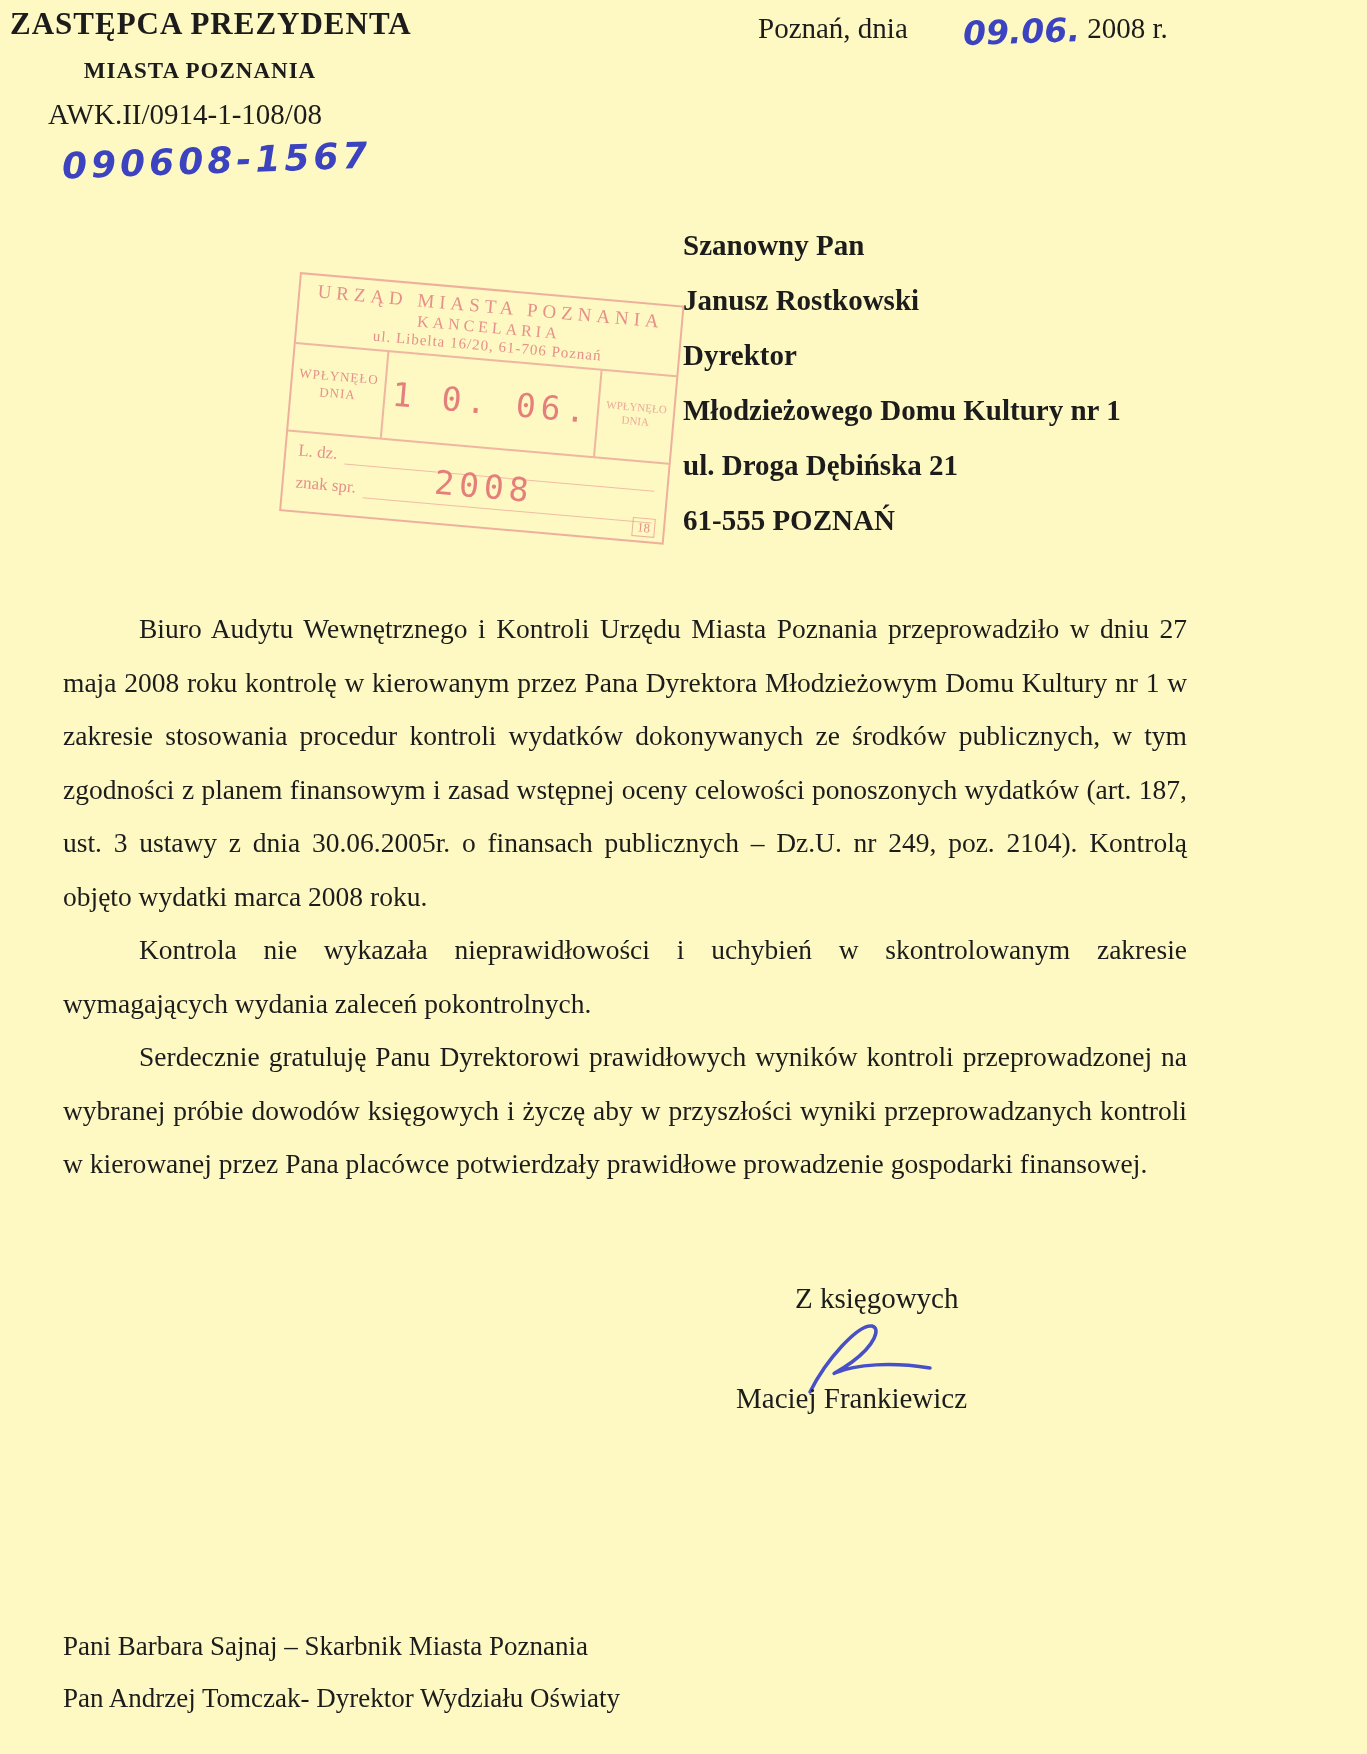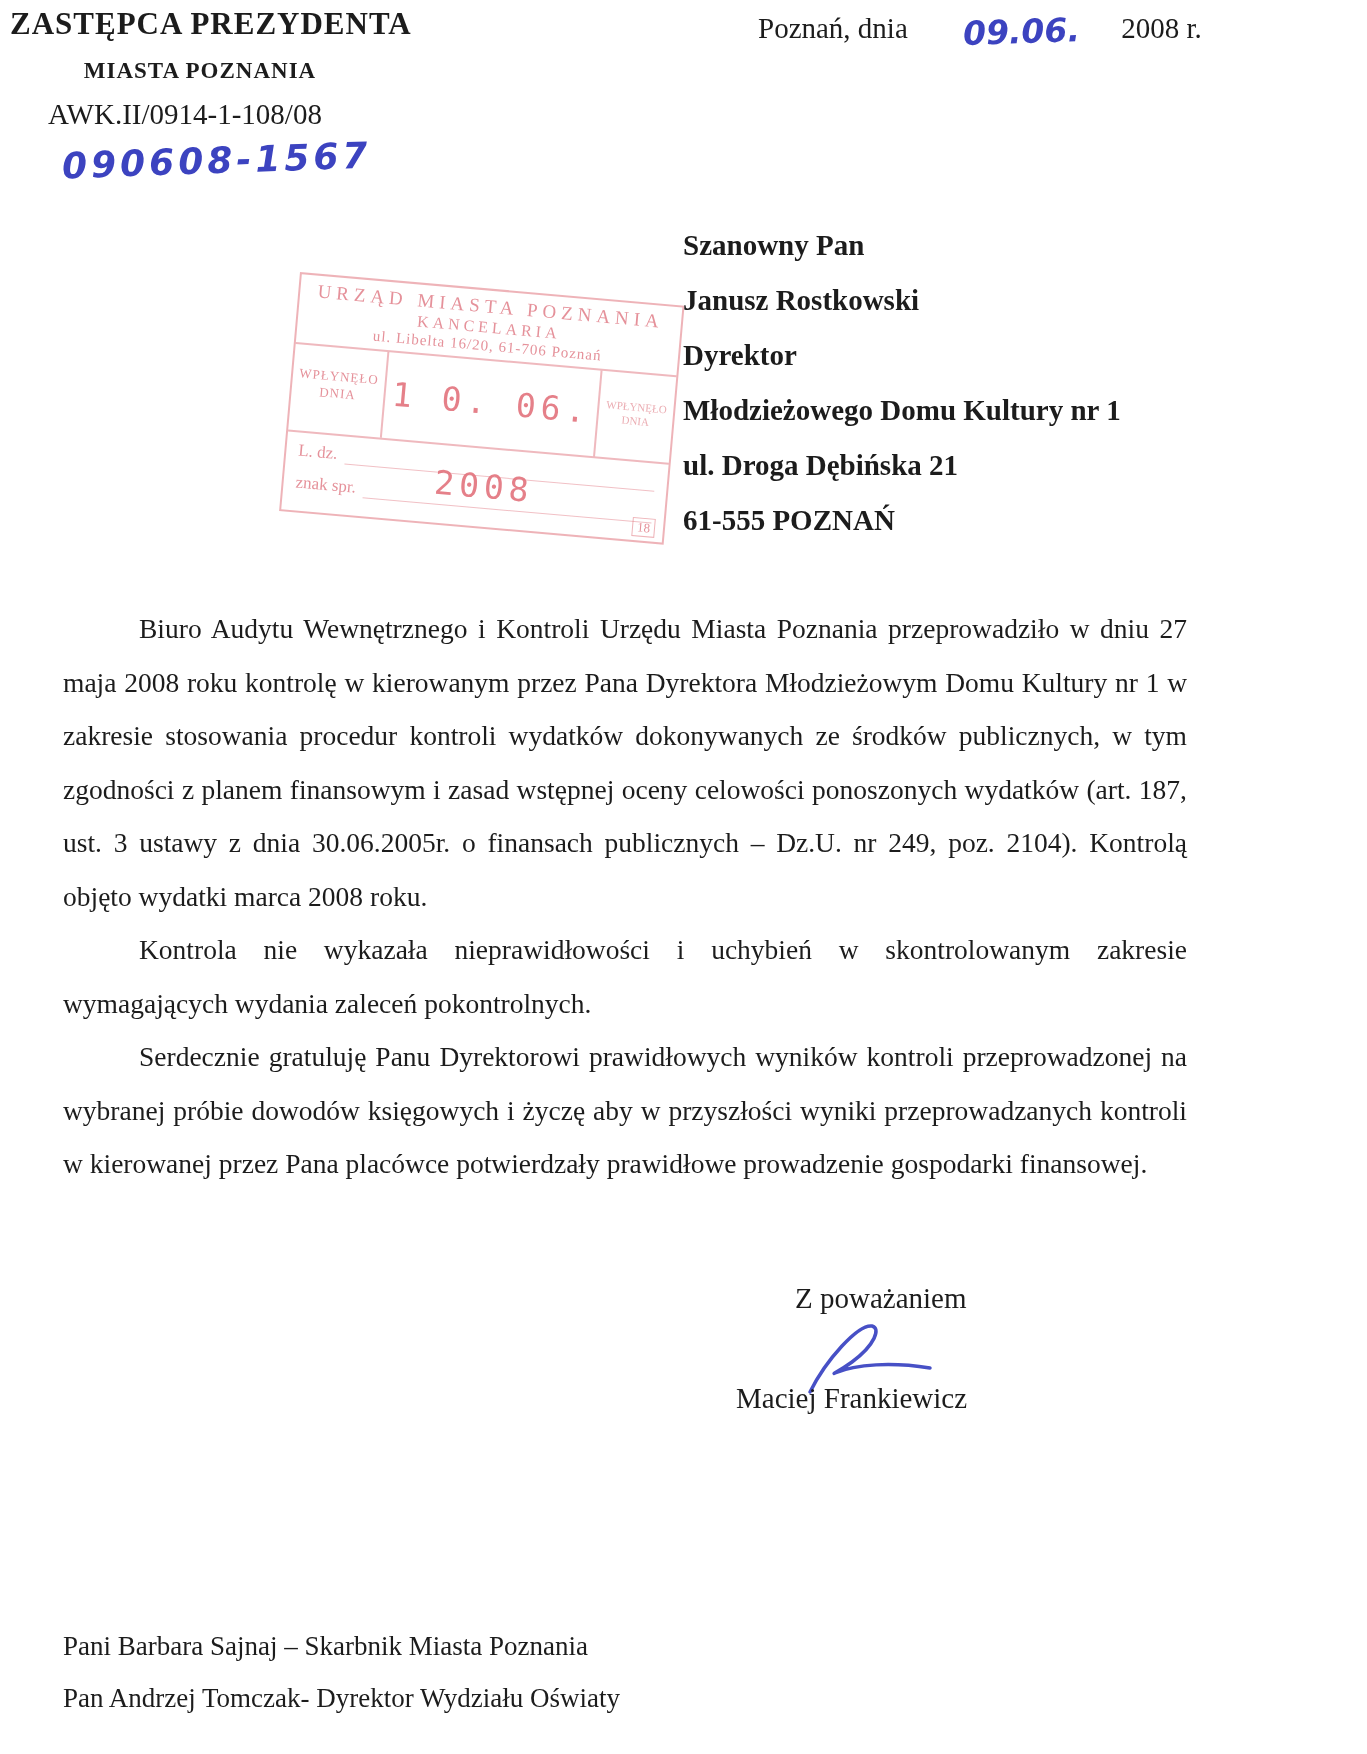--- a/index.html
+++ b/index.html
@@ -1,34 +1,34 @@
 <!DOCTYPE html>
 <html><head>
 <meta charset="utf-8">
 <style>
   html,body { margin:0; padding:0; background:#e8e8e8; }
   .page {
     position:relative; width:1367px; height:1754px; margin:0 auto;
-    background:#ffffff; overflow:hidden;
+    background:#fef9c3; overflow:hidden;
     font-family:"Liberation Serif", serif; color:#1c1c1c;
   }
   
   .hdr-left { position:absolute; left:10px; top:6px; width:420px; }
   .hdr-line1 { font-size:31px; font-weight:bold; letter-spacing:1px; }
   .hdr-line2 { font-size:23px; font-weight:bold; letter-spacing:1px; margin-top:16px; text-align:center; width:380px; }
   .hdr-ref   { font-size:29px; margin-top:14px; padding-left:38px; }
   .hw {
     font-family:"DejaVu Sans", sans-serif; font-style:italic; font-weight:bold;
     color:#3c43c0;
   }
   .hdr-hw-number { position:absolute; left:62px; top:140px; font-size:36px; letter-spacing:4px; transform:rotate(-2deg); }
   .hdr-right { position:absolute; left:758px; top:12px; width:580px; font-size:29px; }
   .hdr-place { display:inline-block; }
   .hdr-hw-date { display:inline-block; font-size:33px; margin-left:48px; transform:rotate(-2deg); vertical-align:top; }
-  .hdr-year { display:inline-block; margin-left:34px; }
+  .hdr-year { display:inline-block; }
 
   
   .stamp {
     position:absolute; left:300px; top:272px; width:382px; height:236px;
     transform:rotate(5deg); transform-origin:left top;
     border:2px solid rgba(224,116,126,0.55);
     color:rgba(219,103,115,0.72);
     font-family:"Liberation Serif", serif;
   }
   .stamp-head { text-align:center; border-bottom:2px solid rgba(224,116,126,0.5); padding:5px 4px 4px; }
@@ -123,21 +123,21 @@
     <div>ul. Droga Dębińska 21</div>
     <div>61-555 POZNAŃ</div>
   </div>
 
   <div class="body-text">
     <p>Biuro Audytu Wewnętrznego i Kontroli Urzędu Miasta Poznania przeprowadziło w dniu 27 maja 2008 roku kontrolę w kierowanym przez Pana Dyrektora Młodzieżowym Domu Kultury nr 1 w zakresie stosowania procedur kontroli wydatków  dokonywanych ze środków publicznych, w tym zgodności z planem finansowym i zasad wstępnej oceny celowości ponoszonych wydatków (art. 187, ust. 3 ustawy z dnia 30.06.2005r. o finansach publicznych – Dz.U. nr 249, poz. 2104). Kontrolą objęto  wydatki marca  2008 roku.</p>
     <p>Kontrola  nie wykazała nieprawidłowości i uchybień  w skontrolowanym zakresie wymagających wydania zaleceń pokontrolnych.</p>
     <p>Serdecznie  gratuluję  Panu   Dyrektorowi  prawidłowych  wyników  kontroli przeprowadzonej  na wybranej próbie dowodów księgowych i życzę aby w przyszłości wyniki przeprowadzanych kontroli w kierowanej przez Pana placówce  potwierdzały prawidłowe prowadzenie gospodarki finansowej.</p>
   </div>
 
-  <div class="closing-label">Z poważaniem</div>
+  <div class="closing-label">Z księgowych</div>
   <div class="signature">
     <svg width="150" height="80" viewBox="0 0 150 80">
       <path d="M10,74 C26,42 58,6 72,8 C81,10 75,27 52,44 C41,52 31,57 35,55 C56,46 92,44 130,50" fill="none" stroke="#4750c6" stroke-width="3.5" stroke-linecap="round"></path>
     </svg>
   </div>
   <div class="closing-name">Maciej Frankiewicz</div>
 
   <div class="footer">
     <div>Pani Barbara Sajnaj – Skarbnik Miasta Poznania</div>
     <div>Pan Andrzej Tomczak- Dyrektor Wydziału Oświaty</div>

